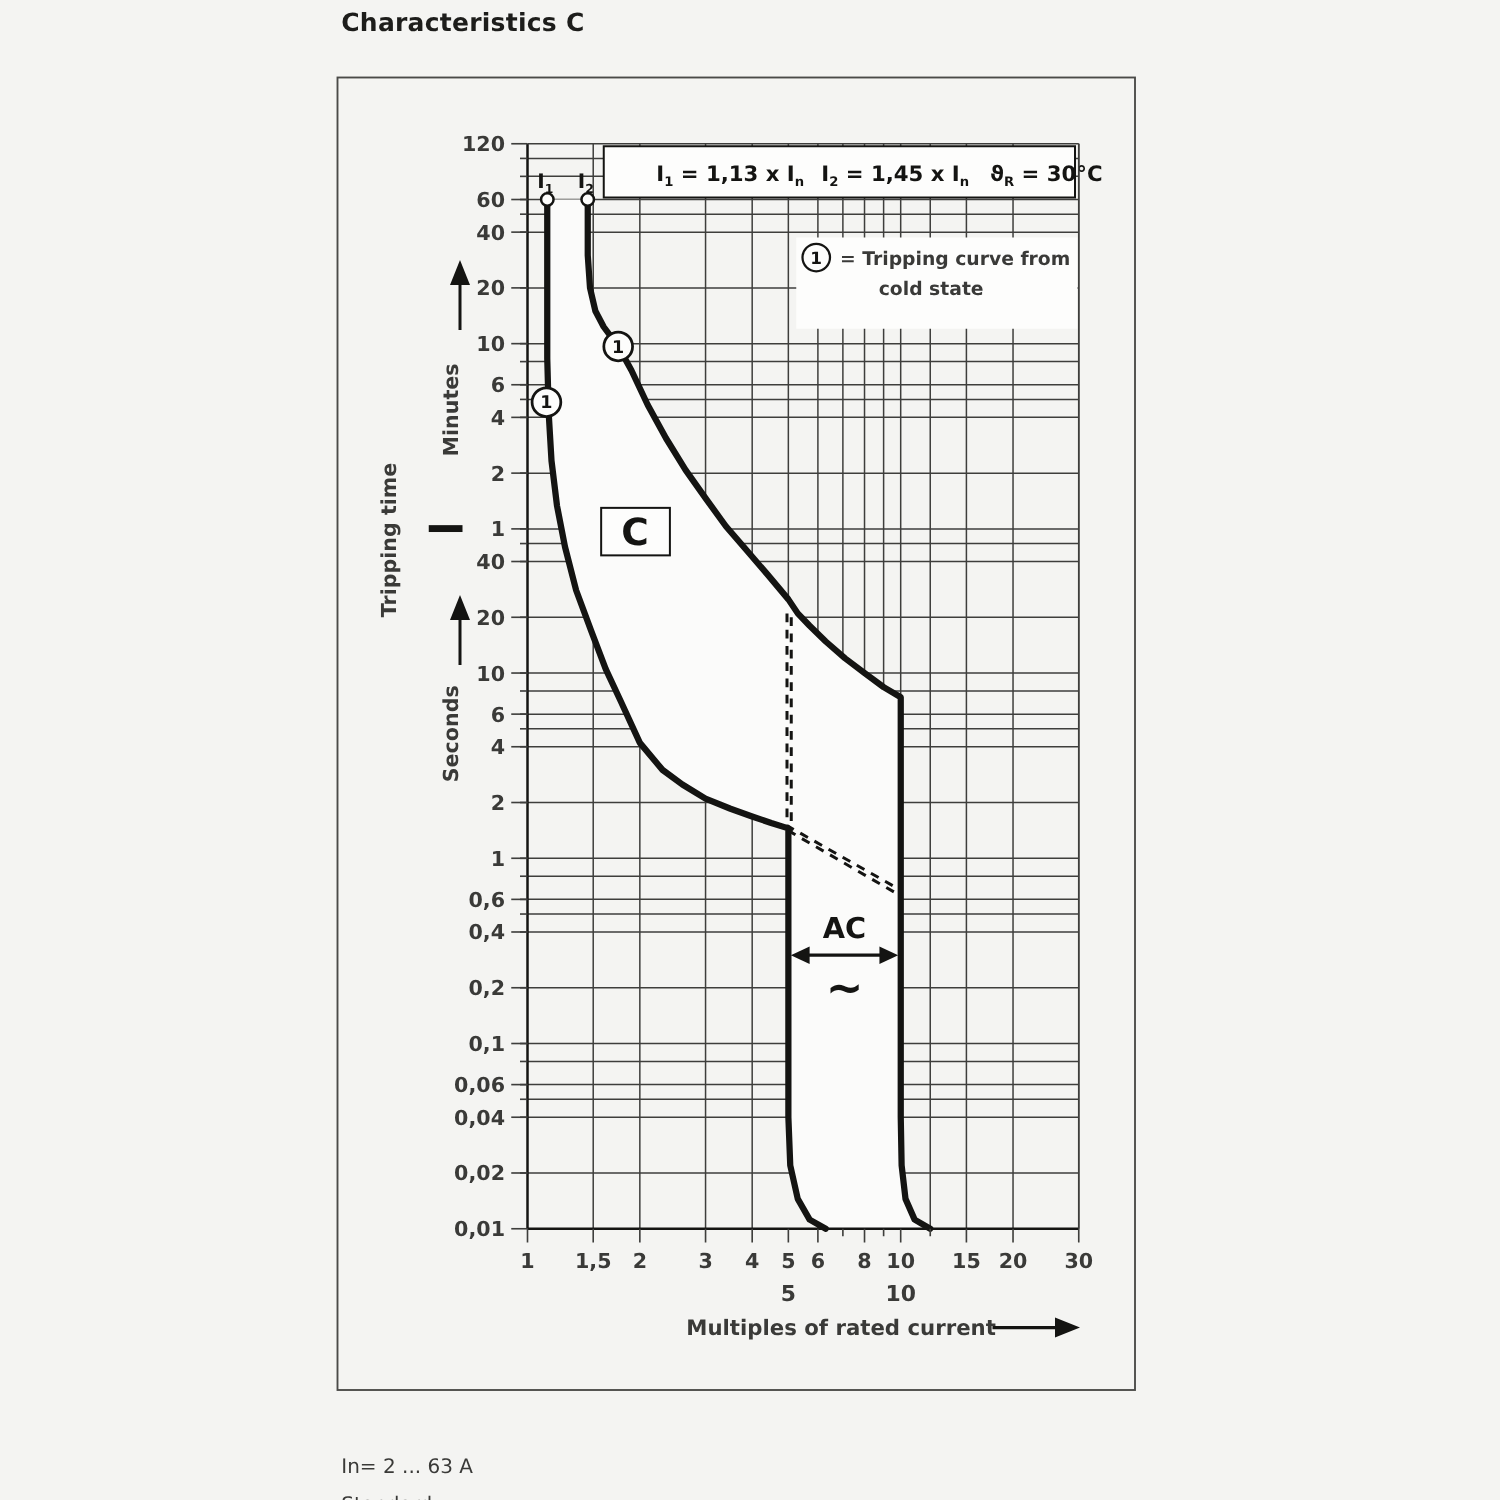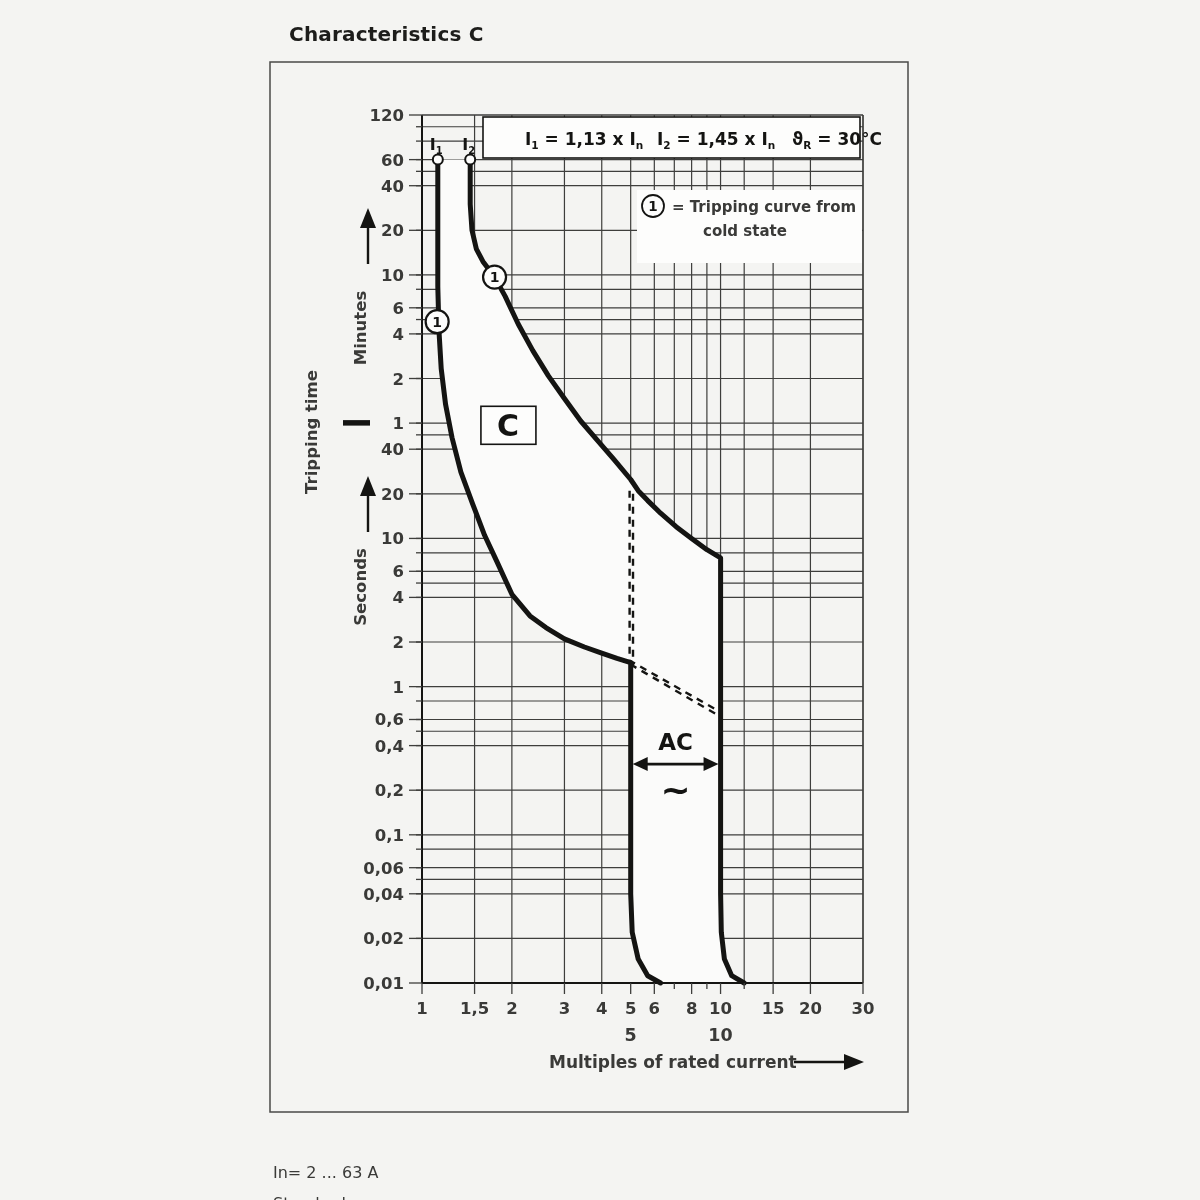--- a/index.html
+++ b/index.html
@@ -3,21 +3,21 @@
 <meta charset="utf-8">
 <style>
   html,body{margin:0;padding:0;}
   body{
     width:1200px;height:1200px;position:relative;
     background:#f4f4f2;
     font-family:"DejaVu Sans","Liberation Sans",sans-serif;
     color:#3a3a38;
   }
   .page-title{
-    position:absolute;left:273px;top:6px;margin:16px;
+    position:absolute;left:273px;top:6px;margin:0;
     font-size:20px;font-weight:bold;color:#1d1d1b;letter-spacing:.2px;
   }
   .footer-line{position:absolute;left:273px;font-size:16px;color:#3a3a38;}
   .footer-1{top:1194px;}
   .footer-2{top:1163px;}
   svg{position:absolute;left:0;top:0;}
 </style>
 </head>
 <body>
 

